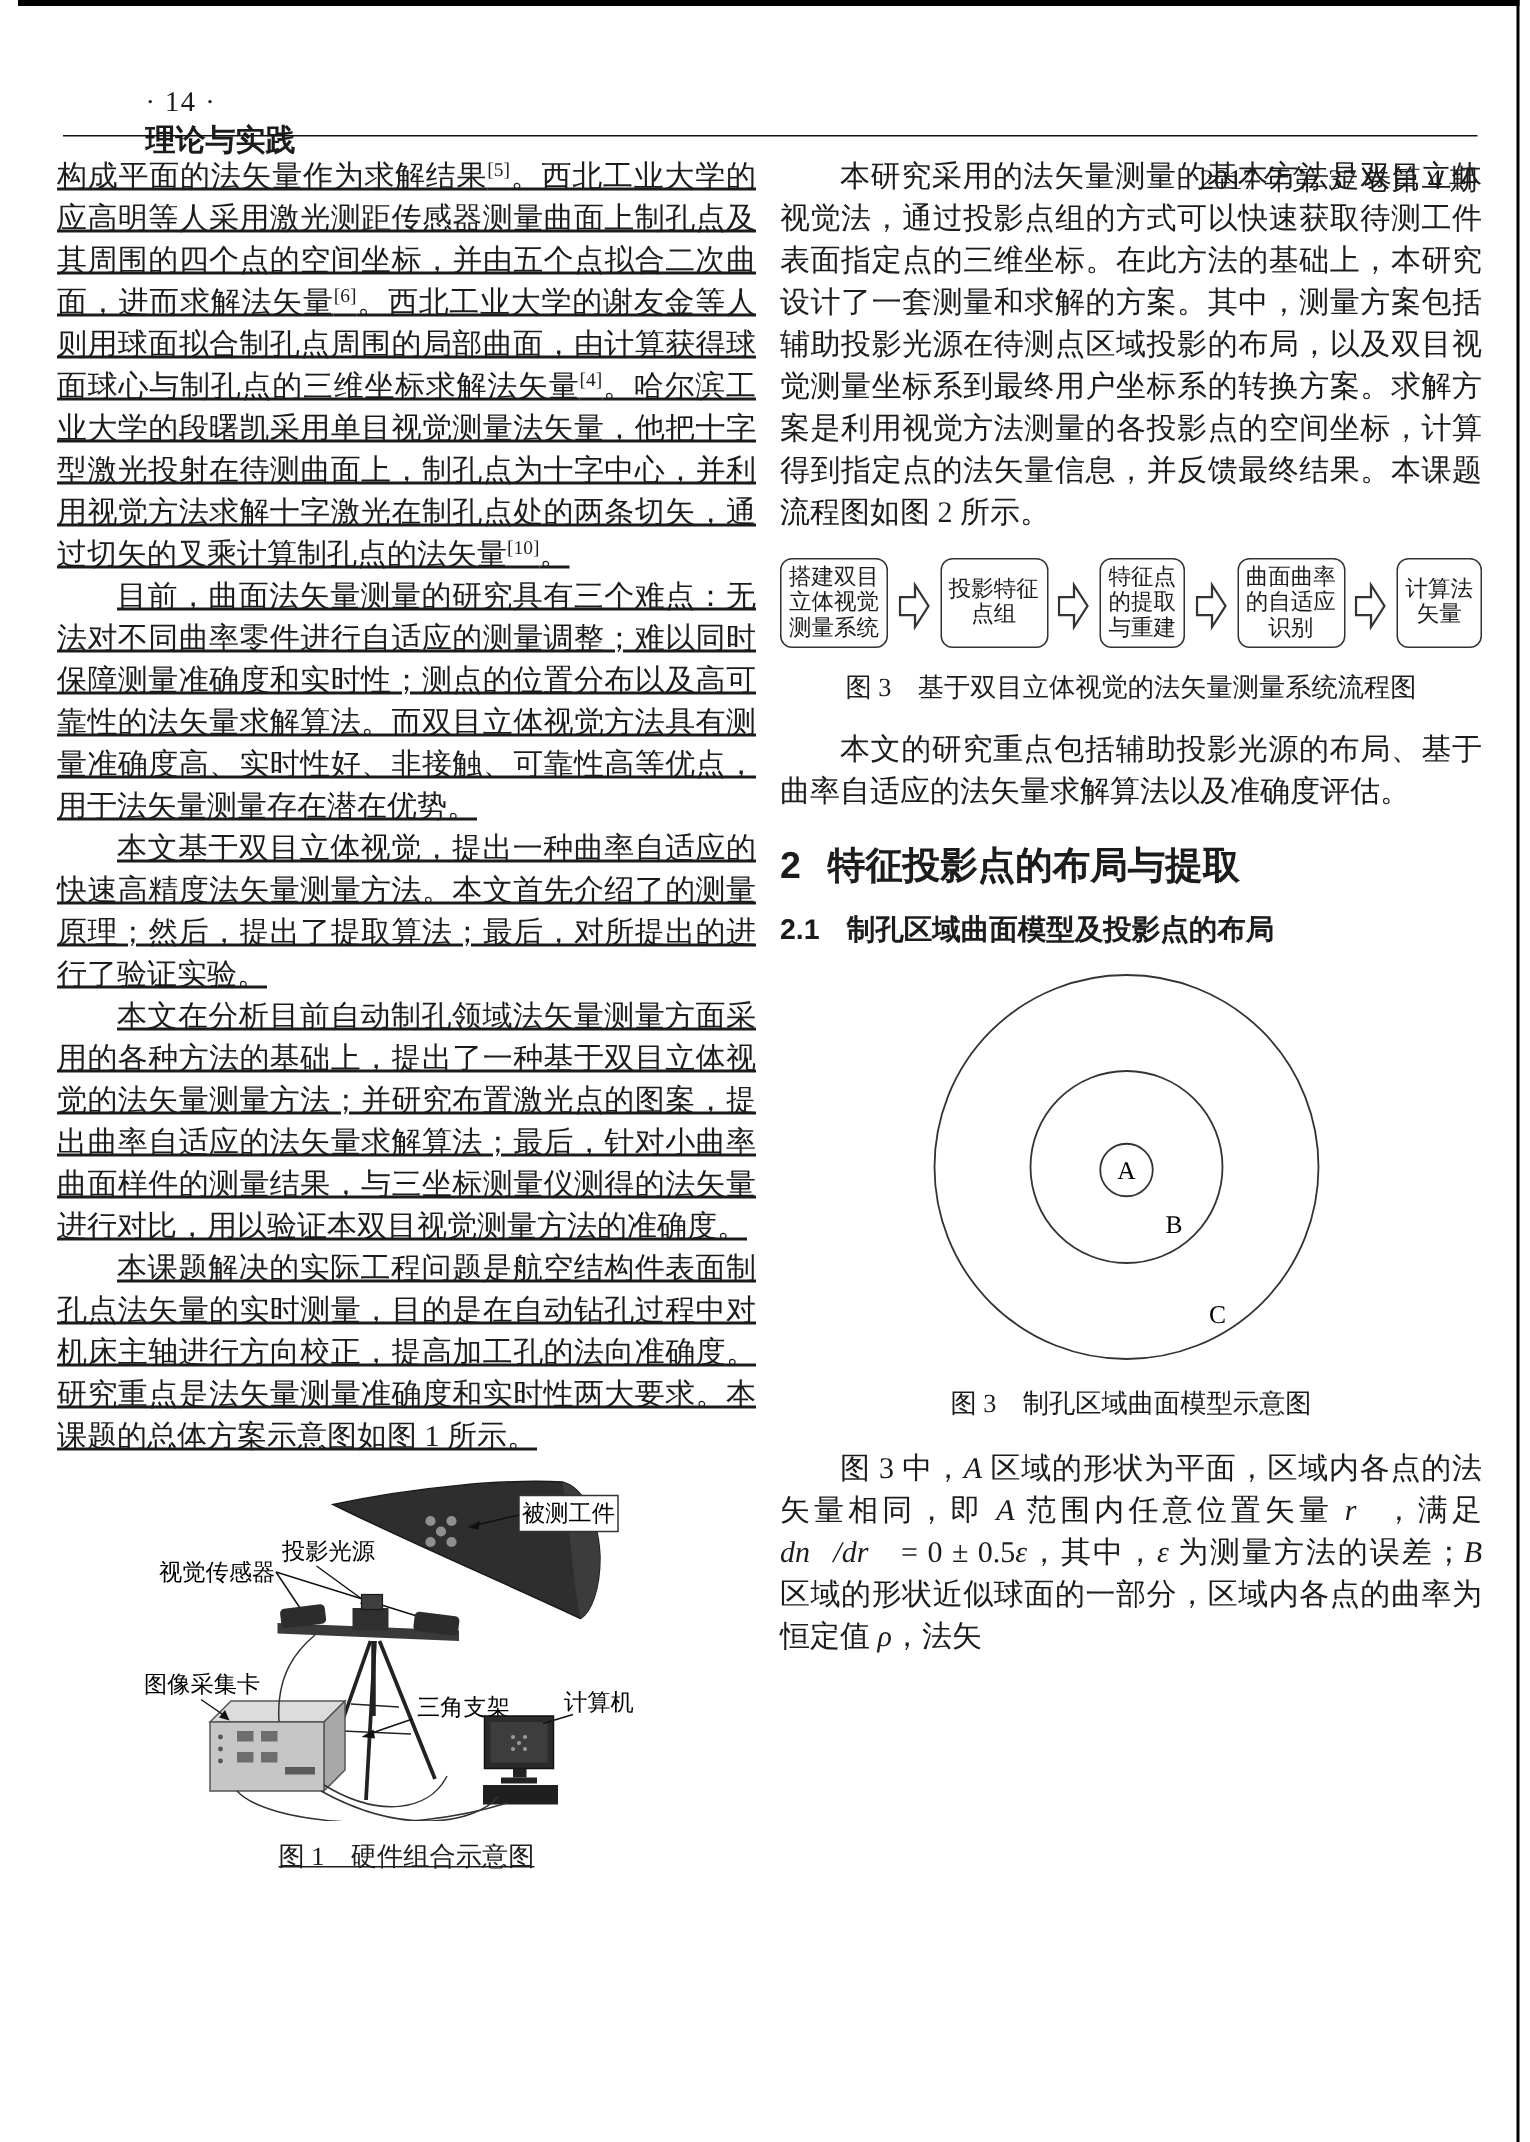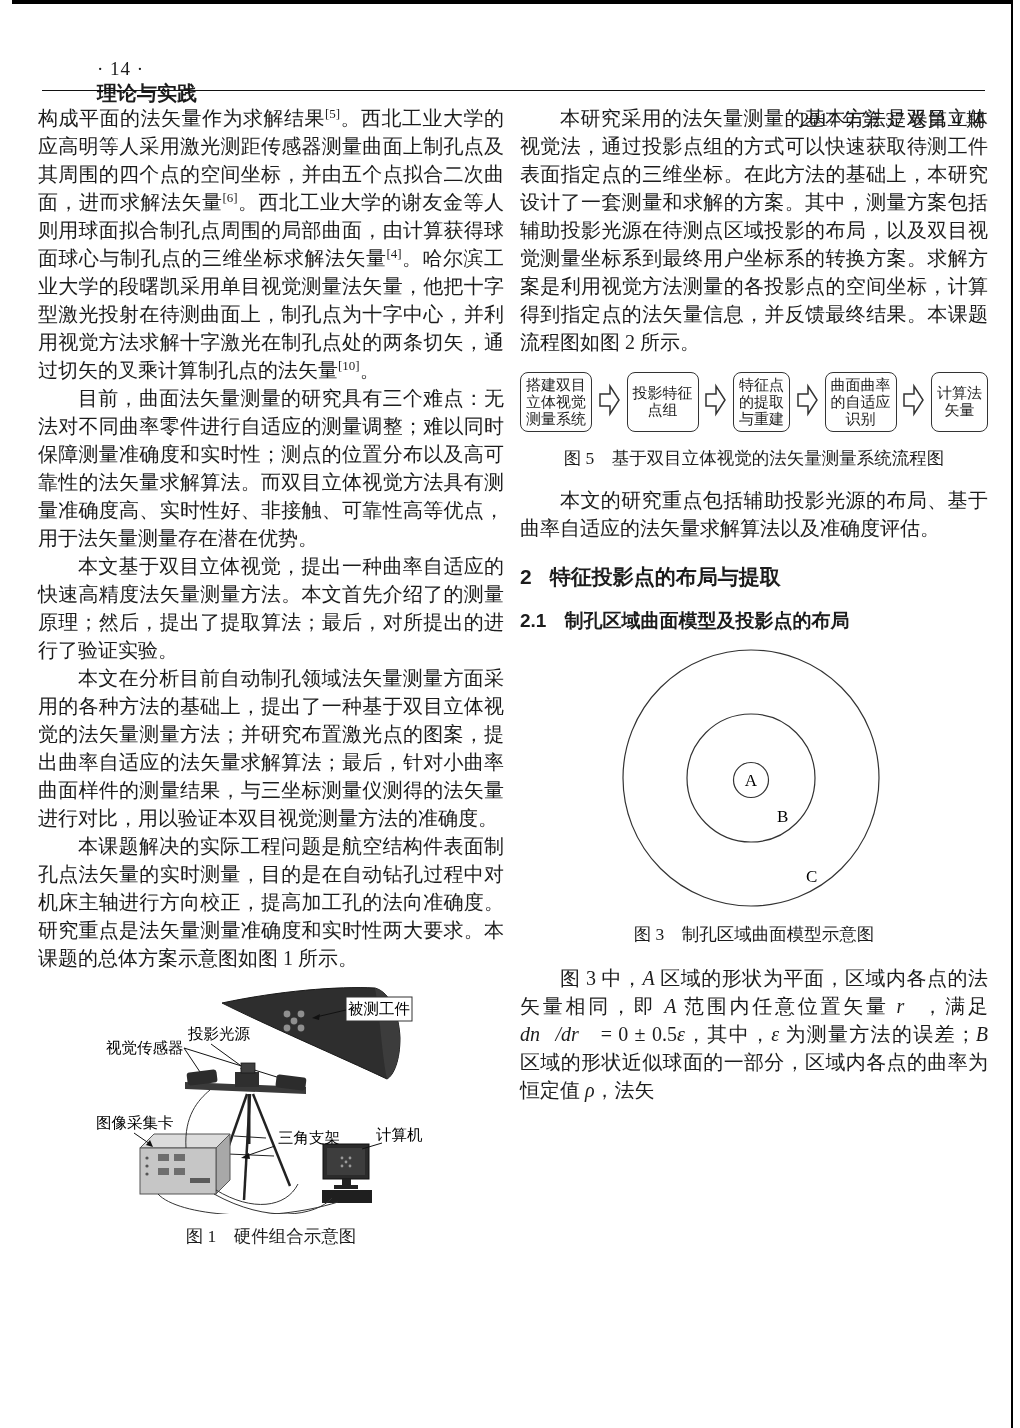--- a/index.html
+++ b/index.html
@@ -7,34 +7,34 @@
        font-family:"Liberation Serif","DejaVu Serif",serif;color:#1c1c1c;}
   .scan-top-bar{position:absolute;top:0;left:12px;width:1001px;height:4px;background:#000;}
   .scan-right-line{position:absolute;top:0;left:1011px;width:2px;height:1428px;background:#000;}
   .hdr{position:absolute;top:58px;left:45px;width:940px;height:26px;display:flex;align-items:baseline;flex-direction:column;}
   .hdr .pgnum{font-size:19px;letter-spacing:1px;}
   .hdr .colname{font-family:"Liberation Sans","DejaVu Sans",sans-serif;font-weight:bold;font-size:20px;margin-left:52px;}
   .hdr .issue{margin-left:auto;font-size:19px;}
   .hdr-rule{position:absolute;top:90px;left:42px;width:943px;height:0;border-top:1.6px solid #111;}
   .content{position:absolute;top:104px;left:38px;width:950px;}
   .col{position:absolute;top:0;}
-  .col-left{left:0;width:466px;}
+  .col-left{left:0;width:466px;text-decoration:underline;}
   .col-right{left:482px;width:468px;}
   .para{font-size:20px;line-height:28px;text-align:justify;text-indent:2em;margin:0;}
   .para.no-indent{text-indent:0;}
   .sup{font-size:13px;position:relative;top:-7px;line-height:0;}
   .it{font-style:italic;}
-  h2.sec{font-family:"Liberation Sans","DejaVu Sans",sans-serif;font-weight:bold;font-size:21px;
+  h2.sec{font-family:"Liberation Sans","DejaVu Sans",sans-serif;font-weight:bold;font-size:25px;
          margin:14px 0 12px 0;line-height:30px;}
   h3.subsec{font-family:"Liberation Sans","DejaVu Sans",sans-serif;font-weight:bold;font-size:19px;
          margin:16px 0 10px 0;line-height:26px;}
   h2.sec .secnum,h3.subsec .secnum{margin-right:18px;}
   .figure{margin-top:14px;text-align:center;}
   .fig-caption{font-size:17.5px;margin-top:6px;text-align:center;line-height:24px;}
-  .flowchart{margin-top:16px;display:flex;align-items:flex-start;justify-content:space-between;width:468px;}
+  .flowchart{margin-top:16px;display:flex;align-items:flex-end;justify-content:space-between;width:468px;}
   .flow-box{border:1.5px solid #333;border-radius:8px;padding:3px 5px;min-height:52px;
             display:flex;flex-direction:column;justify-content:center;text-align:center;
             font-size:15px;line-height:17px;}
   .flow-arrow{flex:0 0 auto;margin:0 1px;}
   svg text{font-family:"Liberation Serif","DejaVu Serif",serif;}
 </style>
 </head>
 <body>
 
 <div class="scan-top-bar"></div>
@@ -197,21 +197,21 @@
           <div>识别</div>
         </div>
         <svg class="flow-arrow" width="21" height="56" viewBox="0 0 21 56">
           <polygon points="1,22 11,22 11,14 20,28 11,42 11,34 1,34" fill="#fff" stroke="#333" stroke-width="1.5"></polygon>
         </svg>
         <div class="flow-box">
           <div>计算法</div>
           <div>矢量</div>
         </div>
       </div>
-    <div class="fig-caption" style="margin-top:14px;">图 5　基于双目立体视觉的法矢量测量系统流程图</div>
+    <div class="fig-caption" style="margin-top:14px;">图 3　基于双目立体视觉的法矢量测量系统流程图</div>
 
     <p class="para" style="margin-top:16px;">本文的研究重点包括辅助投影光源的布局、基于曲率自适应的法矢量求解算法以及准确度评估。</p>
 
     <h2 class="sec" style="margin-top:20px;"><span class="secnum">2</span><span>特征投影点的布局与提取</span></h2>
 
     <h3 class="subsec"><span class="secnum">2.1</span><span>制孔区域曲面模型及投影点的布局</span></h3>
 
 
     <div class="figure" style="margin-top:2px;">
       <svg width="468" height="268" viewBox="0 0 468 268">

